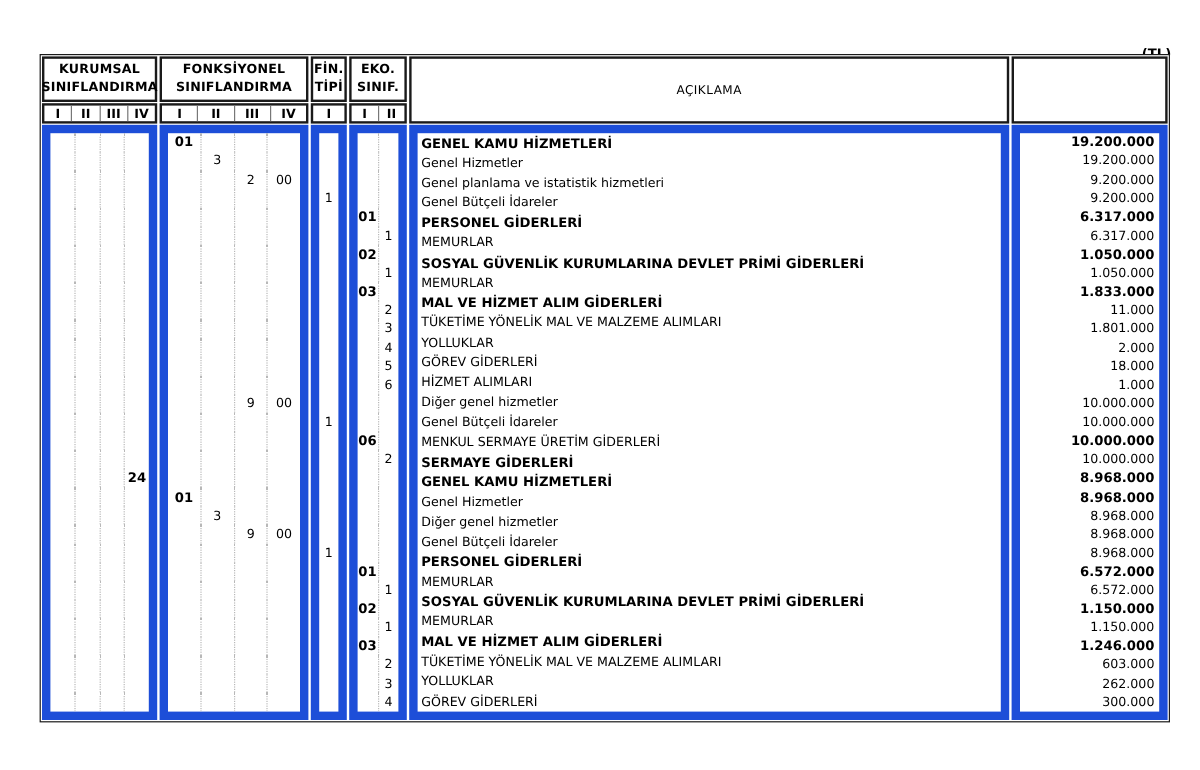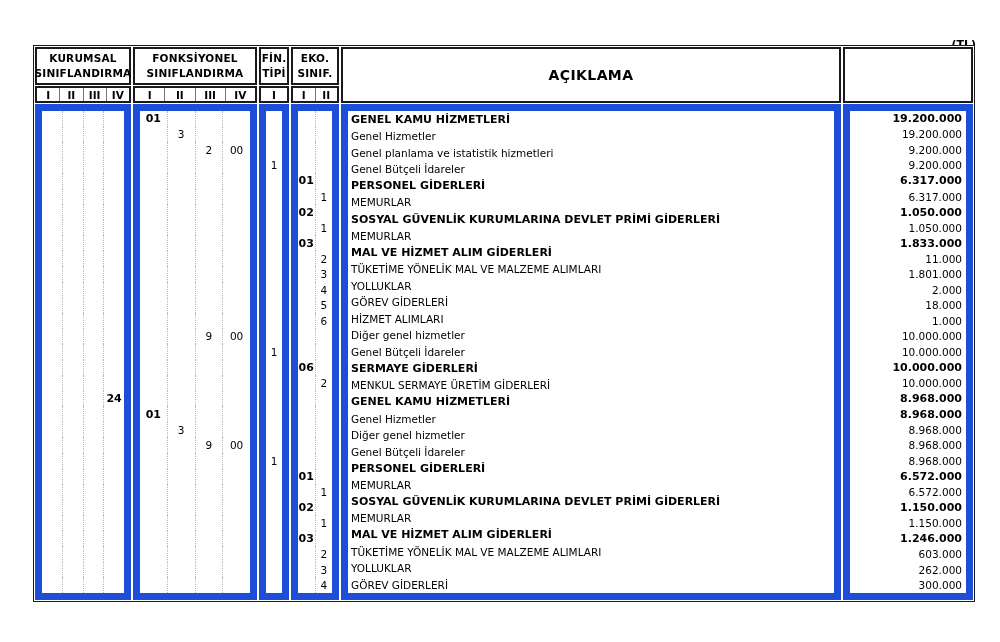--- a/index.html
+++ b/index.html
@@ -41,21 +41,21 @@
   }
   .g-sub .sc {
     flex:1; display:flex; align-items:center; justify-content:center;
     font-size:10.5px; font-weight:bold;
     border-right:1px solid #777;
   }
   .g-sub .sc:last-child { border-right:none; }
   .g-head {
     height:56px; border:2px solid #1a1a1a;
     display:flex; align-items:center; justify-content:center;
-    font-size:14px; font-weight:bold; letter-spacing:0.4px;
+    font-size:10px; font-weight:normal; letter-spacing:0.4px;
   }
   .g-data {
     flex:1; border:7px solid #1d4ed8;
     display:flex; flex-direction:column;
     overflow:hidden;
   }
   .dr { flex:1; display:flex; align-items:stretch; min-height:0; }
   .dc {
     flex:1; display:flex; align-items:center; justify-content:center;
     font-size:10.5px; border-right:1px dotted #b8b8b8;
@@ -760,25 +760,25 @@
         </div>
         <div class="dr">
           <div class="dc c-desc">HİZMET ALIMLARI</div>
         </div>
         <div class="dr">
           <div class="dc c-desc">Diğer genel hizmetler</div>
         </div>
         <div class="dr">
           <div class="dc c-desc">Genel Bütçeli İdareler</div>
         </div>
+        <div class="dr">
+          <div class="dc c-desc">MENKUL SERMAYE ÜRETİM GİDERLERİ</div>
+        </div>
         <div class="dr b">
           <div class="dc c-desc">SERMAYE GİDERLERİ</div>
-        </div>
-        <div class="dr">
-          <div class="dc c-desc">MENKUL SERMAYE ÜRETİM GİDERLERİ</div>
         </div>
         <div class="dr b">
           <div class="dc c-desc">GENEL KAMU HİZMETLERİ</div>
         </div>
         <div class="dr">
           <div class="dc c-desc">Genel Hizmetler</div>
         </div>
         <div class="dr">
           <div class="dc c-desc">Diğer genel hizmetler</div>
         </div>

